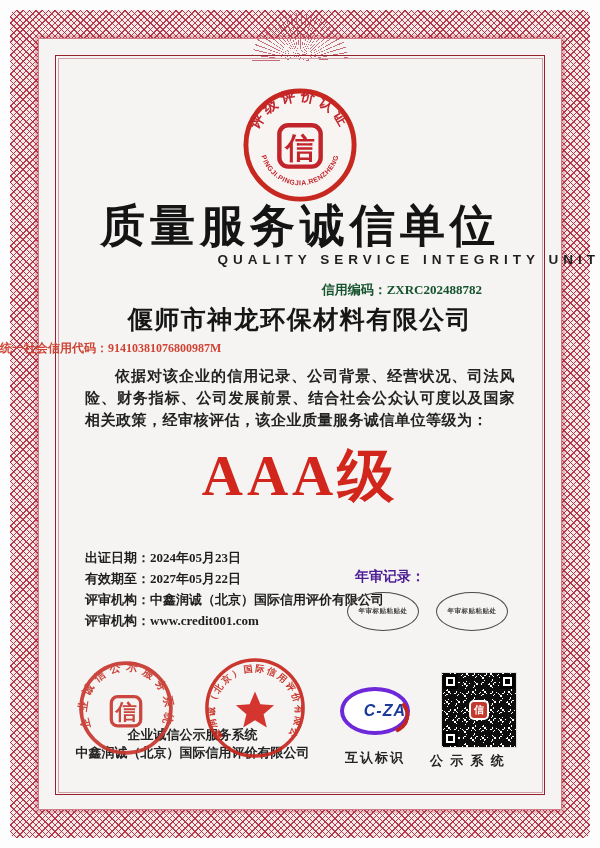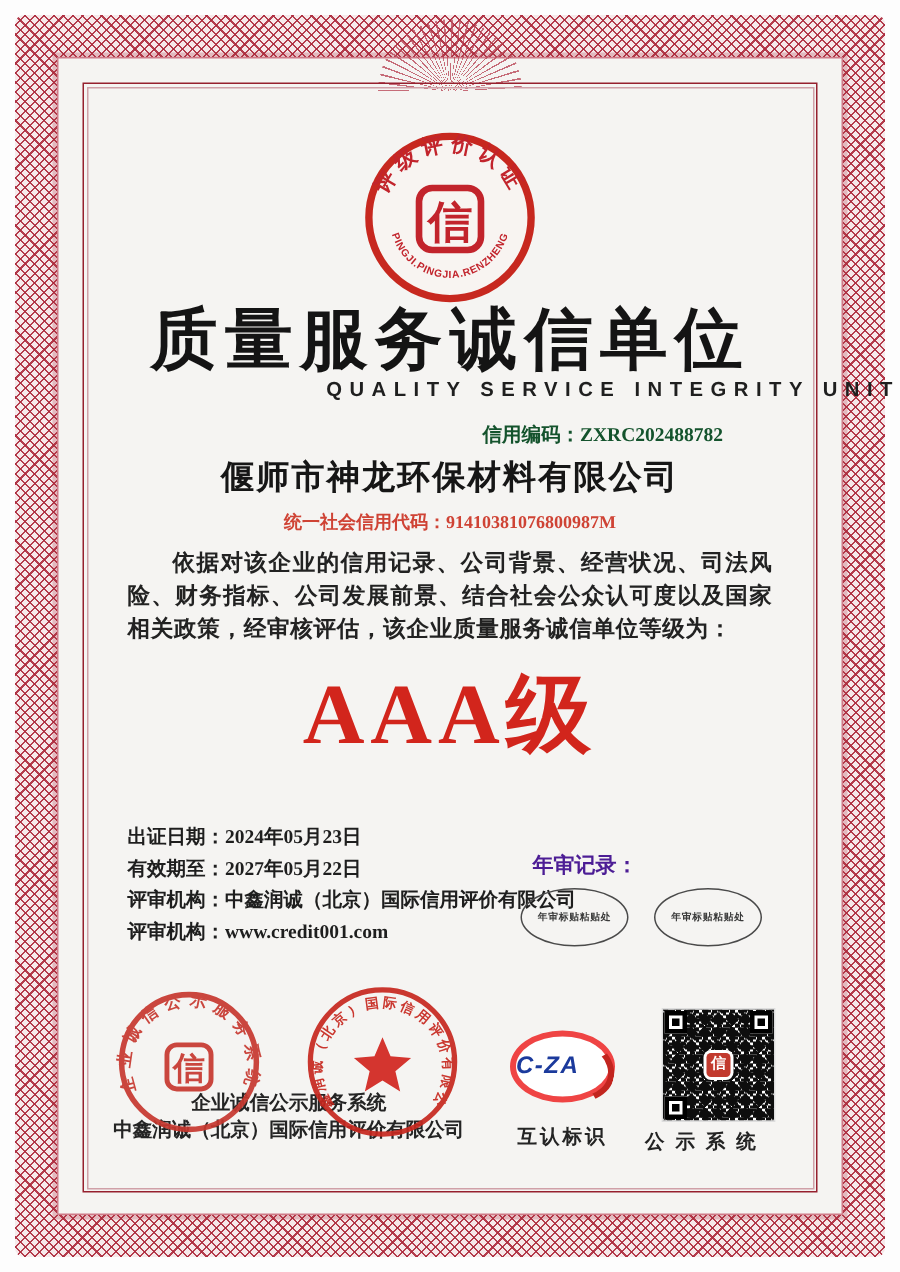--- a/index.html
+++ b/index.html
@@ -31,44 +31,44 @@
 
   .seal-top { left:241px; top:86px; width:118px; height:118px; z-index:6; }
   .title { top:196px; left:0; width:100%; text-align:center;
     font-family:"Liberation Sans","DejaVu Sans",sans-serif;
     font-weight:900; font-size:45px; letter-spacing:5px; color:#141414; }
   .subtitle { top:252px; left:0; width:100%; text-align:right;
     font-family:"Liberation Sans","DejaVu Sans",sans-serif;
     font-weight:700; font-size:13.5px; letter-spacing:5px; color:#1f1f1f; }
   .credit-code { top:281px; right:118px; font-weight:700; font-size:13px; color:#14532d; }
   .company { top:303px; left:0; width:100%; text-align:center;
-    font-weight:900; font-size:22px; letter-spacing:1.5px; color:#161616; }
-  .uscc { top:340px; left:0; width:100%; text-align:center;
+    font-weight:900; font-size:25px; letter-spacing:1.5px; color:#161616; }
+  .uscc { top:340px; left:0; width:100%; text-align:left;
     font-weight:700; font-size:12px; color:#cf4335; }
   .body-text { top:366px; left:85px; width:430px; font-weight:700; font-size:15px;
     line-height:1.45; text-indent:2em; text-align:justify; letter-spacing:.5px; color:#222; }
   .grade { top:438px; left:0; width:100%; text-align:center;
     font-weight:700; font-size:57px; letter-spacing:4px; color:#d2251c; }
 
   .details { top:547px; left:85px; font-size:13px; font-weight:700; color:#1e1e1e; }
   .details .row { height:21px; line-height:21px; white-space:nowrap; }
 
   .annual-label { top:568px; left:335px; font-size:14px; font-weight:700; color:#4c1d95;margin-left:20px; }
   .sticker { top:592px; width:72px; height:39px; border:1px solid #4a4a4a; border-radius:50%;
     display:flex; align-items:center; justify-content:center;
     font-size:6.5px; color:#3a3a3a; letter-spacing:.5px; font-weight:700; }
   .sticker.s1 { left:347px; } .sticker.s2 { left:436px; }
 
   .cap1 { top:726px; left:75px; width:235px; text-align:center; font-size:13px; font-weight:800; color:#242424; z-index:5; }
   .cap2 { top:744px; left:45px; width:295px; text-align:center; font-size:13px; font-weight:800; color:#242424; z-index:5; }
   .seal-left  { left:77px;  top:659px; width:98px;  height:98px;  z-index:6; opacity:.92; }
   .seal-right { left:203px; top:656px; width:104px; height:104px; z-index:6; opacity:.92; }
 
-  .cza { left:340px; top:687px; width:70px; height:48px; border:4px solid #ef4444; border-radius:50%;
-    display:flex; align-items:center; justify-content:flex-start; background:#fff; }
+  .cza { left:340px; top:687px; width:70px; height:48px; border:4px solid #6d28d9; border-radius:50%;
+    display:flex; align-items:center; justify-content:flex-end; background:#fff; }
   .cza::after { content:""; position:absolute; inset:-4px; border:4px solid transparent;
     border-right-color:#c2251f; border-radius:50%; transform:rotate(14deg); }
   .cza span { font-family:"Liberation Sans","DejaVu Sans",sans-serif;
     font-style:italic; font-weight:900; font-size:16px; color:#1b3a9c; letter-spacing:1px; }
   .cza-label { left:328px; top:749px; width:94px; text-align:center; font-size:13px; font-weight:800; letter-spacing:2px; color:#242424; }
 
   .qr { left:441px; top:672px; width:76px; height:76px; background:#fff; border:1px solid #ddd;
     background-color:#fff;
     background-image:
       repeating-conic-gradient(from 45deg, #0d0d0d 0% 25%, rgba(0,0,0,0) 0% 50%),

